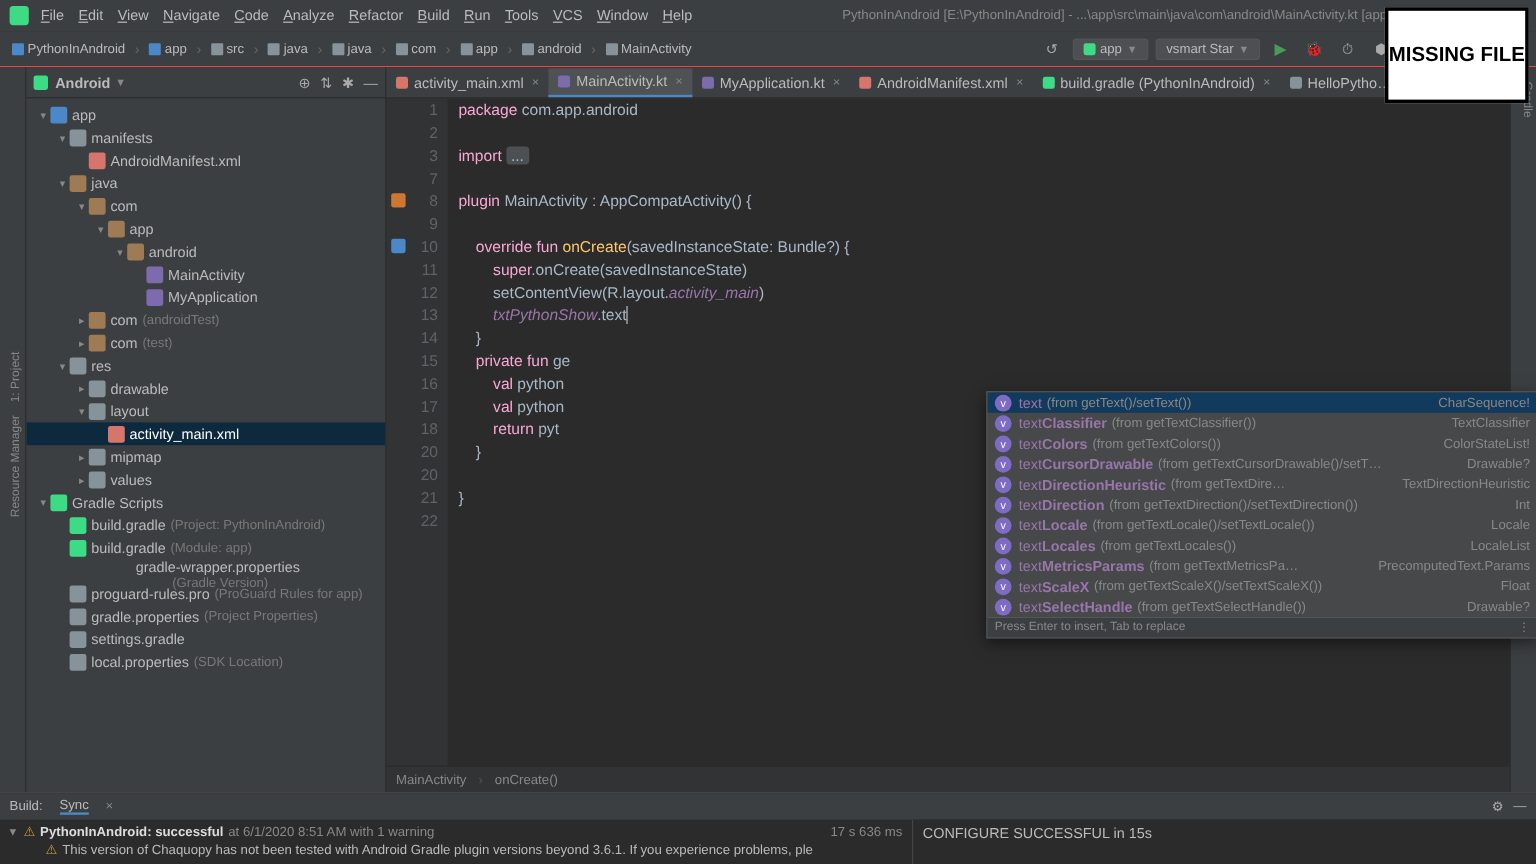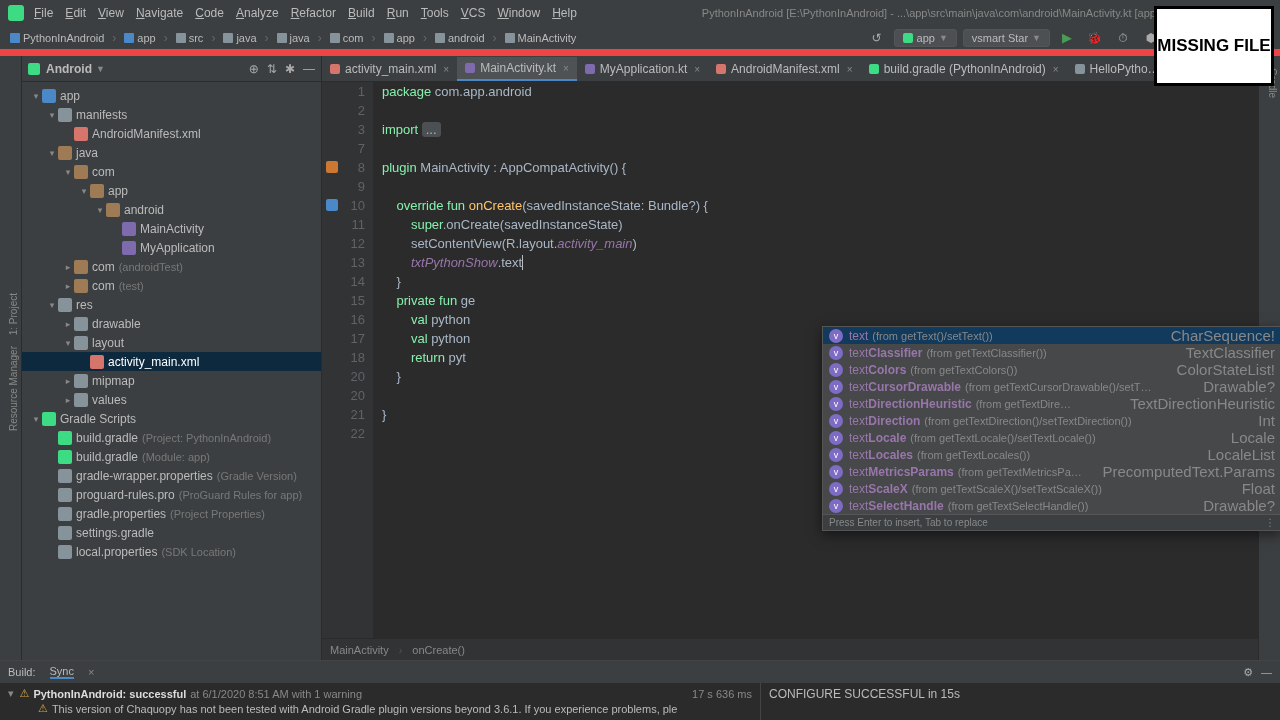--- a/index.html
+++ b/index.html
@@ -2,21 +2,21 @@
 <html><head>
 <meta charset="utf-8">
 <style>
 * { margin:0; padding:0; box-sizing:border-box; font-family:"Segoe UI",Arial,sans-serif; }
 body { width:1280px; height:720px; background:#2b2b2b; color:#bbb; font-size:12px; overflow:hidden; position:relative; }
 .titlebar { height:26px; background:#3c3f41; display:flex; align-items:center; padding:0 8px; font-size:12px; }
 .titlebar .app-icon { width:16px; height:16px; background:#3ddc84; border-radius:3px; margin-right:10px; }
 .titlebar .menu-item { color:#bbb; margin-right:12px; cursor:pointer; }
 .titlebar .menu-item u { text-decoration:underline; }
 .titlebar .title-path { flex:1; text-align:center; color:#888; font-size:11px; }
-.toolbar { height:30px; background:#3c3f41; border-bottom:7px solid #ef4444; display:flex; align-items:center; padding:0 6px;text-align:center; }
+.toolbar { height:30px; background:#3c3f41; border-bottom:1px solid #ef4444; display:flex; align-items:center; padding:0 6px;text-align:center; }
 .bc { display:flex; align-items:center; gap:4px; }
 .bc-item { display:flex; align-items:center; gap:3px; padding:2px 4px; color:#bbb; font-size:11px; }
 .bc-sep { color:#666; }
 .bc-icon { width:10px; height:10px; display:inline-block; }
 .fld { background:#87939a; border-radius:1px; }
 .fld-blue { background:#4a88c7; border-radius:1px; }
 .toolbar-right { margin-left:auto; display:flex; align-items:center; gap:6px; }
 .run-combo { background:#4c5052; border:1px solid #555; padding:2px 8px; display:flex; align-items:center; gap:4px; font-size:11px; border-radius:3px; }
 .run-combo .andro { width:10px; height:10px; background:#3ddc84; border-radius:2px; }
 .tool-btn { width:22px; height:22px; display:flex; align-items:center; justify-content:center; color:#aaa; }
@@ -51,33 +51,33 @@
 .tab { display:flex; align-items:center; height:24px; padding:0 8px; font-size:12px; color:#bbb; gap:5px; }
 .tab.active { background:#4e5254; border-bottom:2px solid #4a88c7; }
 .tab .tico { width:10px; height:10px; border-radius:2px; }
 .tab .x { color:#888; font-size:10px; margin-left:2px; }
 .code-wrap { flex:1; display:flex; font-family:"Consolas","Courier New",monospace; font-size:13px; line-height:19px; position:relative; }
 .gutter { width:52px; text-align:right; padding-right:8px; color:#606366; background:#313335; border-right:1px solid #2b2b2b; }
 .gutter .gline { height:19px; position:relative; }
 .gutter .gicon { position:absolute; left:4px; width:12px; height:12px; top:3px; }
 .code { flex:1; padding-left:8px; color:#a9b7c6; }
 .code .cline { height:19px; white-space:pre; }
-.kw { color:#86efac;margin-top:40px; }
+.kw { color:#f9a8d4;margin-top:40px; }
 .fn { color:#ffc66d; }
 .prop { color:#9876aa; font-style:italic; }
 .cursor-b { border-left:1px solid #bbb; animation:blink 1s infinite; }
 .breadcrumb-bottom { height:22px; background:#313335; border-top:1px solid #2b2b2b; display:flex; align-items:center; padding:0 8px; font-size:11px; color:#888; gap:10px; }
 .completion-popup { position:absolute; left:500px; top:270px; width:460px; background:#46484a; border:1px solid #555; box-shadow:0 4px 12px rgba(0,0,0,0.5); font-family:"Consolas",monospace; font-size:12px; z-index:100; }
 .comp-row { display:flex; align-items:center; height:17px; padding:0 6px; color:#bbb; }
 .comp-row.sel { background:#113a5c; }
 .comp-row .badge { width:14px; height:14px; border-radius:7px; background:#7e6bc4; color:#fff; font-size:9px; display:flex; align-items:center; justify-content:center; margin-right:6px; font-family:Arial; }
 .comp-row .cn { color:#9876aa; }
 .comp-row .cb { font-weight:bold; }
 .comp-row .chint { color:#888; margin-left:4px; font-size:11px; }
-.comp-row .ctype { margin-left:auto; color:#888; font-size:15px; }
+.comp-row .ctype { margin-left:auto; color:#888; font-size:11px; }
 .comp-foot { background:#3c3f41; padding:2px 6px; font-size:10px; color:#888; border-top:1px solid #555; display:flex; }
 .comp-foot .dots { margin-left:auto; }
 .bottom-panel { height:66px; background:#2b2b2b; border-top:1px solid #444; display:flex; flex-direction:column; }
 .bp-tabs { height:22px; background:#3c3f41; display:flex; align-items:center; padding:0 8px; font-size:11px; gap:14px; }
 .bp-tab { color:#bbb; cursor:pointer; }
 .bp-tab.active { border-bottom:2px solid #4a88c7; }
 .bp-right { margin-left:auto; display:flex; gap:8px; color:#aaa; }
 .bp-body { flex:1; display:flex; }
 .bp-left { flex:1; padding:4px 8px; font-size:11px; color:#bbb; overflow:hidden; }
 .bp-left .warn-ico { color:#d5a33f; margin-right:4px; }
@@ -294,21 +294,21 @@
           <span class="ico ico-gradle"></span>
           <span class="lbl">build.gradle</span>
           <span class="hint">(Project: PythonInAndroid)</span>
         </div>
         <div class="tree-row" style="padding-left: 24px;">
           <span class="expander"></span>
           <span class="ico ico-gradle"></span>
           <span class="lbl">build.gradle</span>
           <span class="hint">(Module: app)</span>
         </div>
-        <div class="tree-row" style="padding-left: 24px;">
+        <div class="tree-row" style="padding-left: 24px; flex-direction: column;">
           <span class="expander"></span>
           <span class="ico ico-folder"></span>
           <span class="lbl">gradle-wrapper.properties</span>
           <span class="hint">(Gradle Version)</span>
         </div>
         <div class="tree-row" style="padding-left: 24px;">
           <span class="expander"></span>
           <span class="ico ico-folder"></span>
           <span class="lbl">proguard-rules.pro</span>
           <span class="hint">(ProGuard Rules for app)</span>

